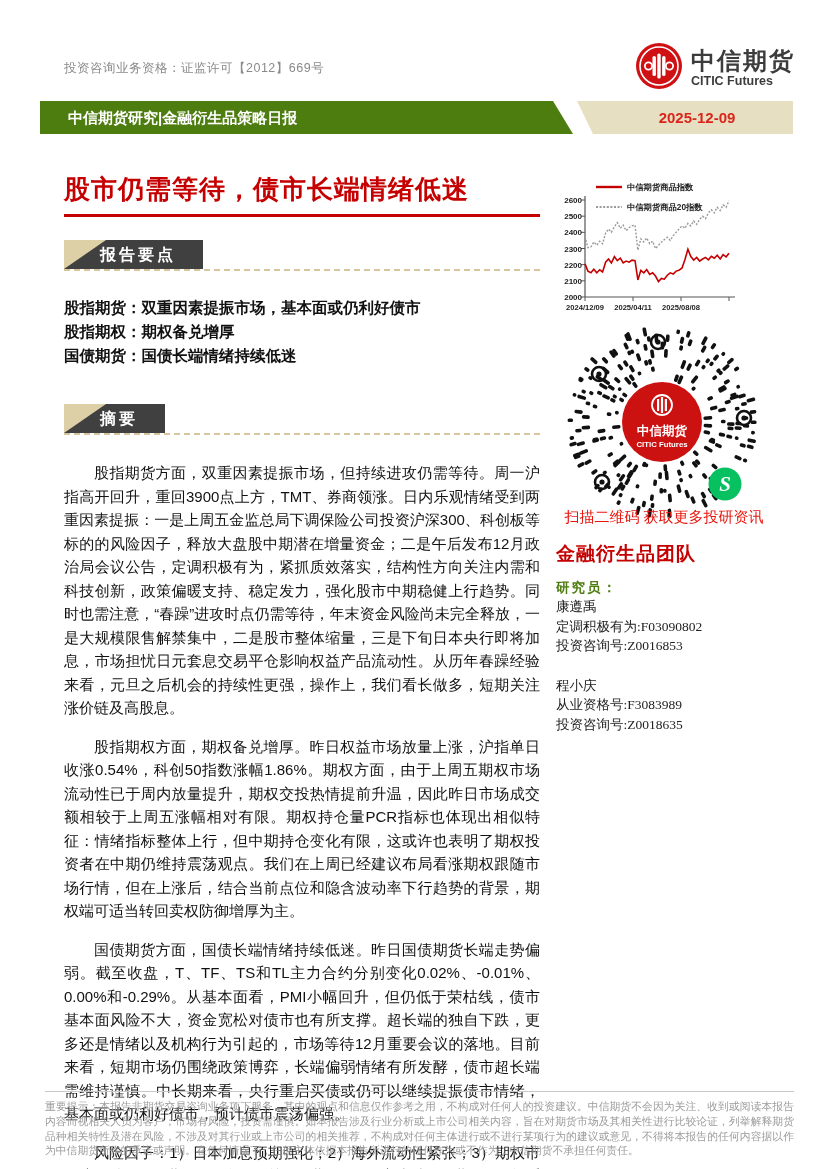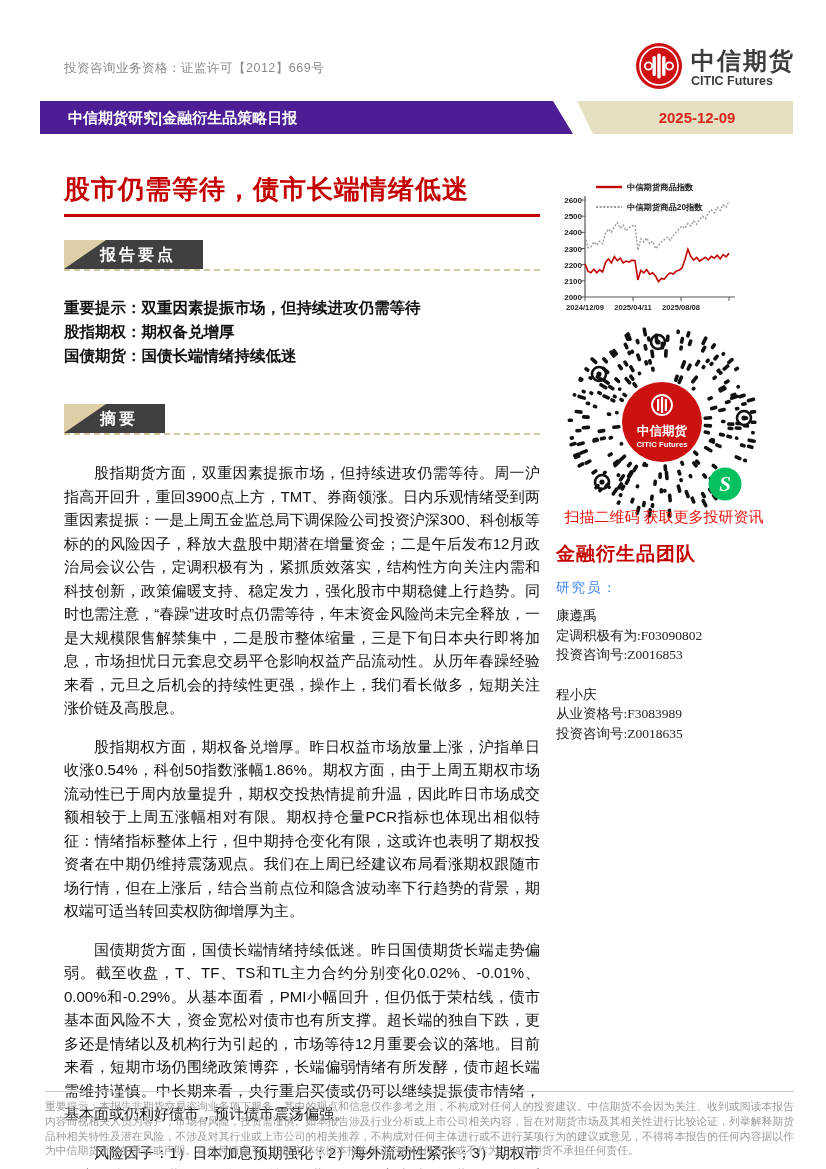--- a/index.html
+++ b/index.html
@@ -7,21 +7,21 @@
         font-family:"Liberation Sans","DejaVu Sans",sans-serif;color:#1a1a1a;}
 
   
   .qualification{position:absolute;left:64px;top:60px;font-size:12.5px;color:#8a8a8a;letter-spacing:.5px;}
   .logo{position:absolute;right:31px;top:42px;display:flex;align-items:center;gap:8px;}
   .logo-text .cn{font-size:24px;font-weight:bold;color:#3c3c3c;letter-spacing:2px;line-height:26px;}
   .logo-text .en{font-size:12.5px;font-weight:bold;color:#3c3c3c;line-height:14px;}
 
   
   .banner{position:absolute;left:0;top:101px;width:826px;height:33px;}
-  .banner-red{position:absolute;left:40px;top:0;width:533px;height:33px;background:#4c1d95;
+  .banner-red{position:absolute;left:40px;top:0;width:533px;height:33px;background:#4d7c0f;
     clip-path:polygon(0 0,calc(100% - 20px) 0,100% 100%,0 100%);
     color:#fff;font-weight:bold;font-size:15px;line-height:33px;padding-left:28px;box-sizing:border-box;}
   .banner-beige{position:absolute;left:577px;top:0;width:216px;height:33px;background:#e7dfc1;
     clip-path:polygon(0 0,100% 0,100% 100%,16px 100%);
     color:#d9261c;font-weight:bold;font-size:15px;line-height:33px;text-align:center;
     padding-left:24px;box-sizing:border-box;}
 
   
   .left-col{position:absolute;left:64px;top:172px;width:476px;}
   .report-title{font-size:26px;font-weight:bold;color:#c50000;line-height:34px;letter-spacing:1px;}
@@ -38,21 +38,21 @@
     text-indent:2em;color:#111;}
 
   
   .chart-wrap{position:absolute;left:556px;top:176px;width:240px;height:142px;}
   .qr-wrap{position:absolute;left:562px;top:326px;width:200px;height:194px;}
   .qr-caption{position:absolute;left:546px;top:508px;width:236px;text-align:center;
     color:#e8150d;font-weight:normal;font-size:15px;}
   .team-title{position:absolute;left:556px;top:541px;font-size:19px;font-weight:bold;color:#c50000;letter-spacing:1px;}
   .researchers{position:absolute;left:556px;top:579px;width:230px;
     font-family:"Liberation Serif","DejaVu Serif",serif;font-size:13.5px;color:#222;}
-  .researcher-label{color:#3b82f6;font-weight:normal;letter-spacing:2px;margin-bottom:9px;}
+  .researcher-label{color:#4d7c0f;font-weight:bold;letter-spacing:2px;margin-bottom:0;}
   .researcher{margin-bottom:20px;line-height:19.5px;}
 
   
   .footer-divider{position:absolute;left:45px;right:32px;top:1091px;border-top:1px solid #c9c9c9;}
   .disclaimer{position:absolute;left:45px;top:1099px;width:749px;font-size:10.8px;color:#9b9b9b;
     line-height:14.8px;text-align:justify;}
 </style>
 </head>
 <body>
 
@@ -84,21 +84,21 @@
   </div>
 
   <div class="left-col">
     <div class="report-title">股市仍需等待，债市长端情绪低迷</div>
     <div class="title-underline"></div>
 
     <div class="section-head">
       <span class="badge">报告要点</span>
     </div>
     <div class="highlights">
-      <div>重要提示：双重因素提振市场，但持续进攻仍需等待</div>
+      <div>股指期货：双重因素提振市场，基本面或仍利好债市</div>
       <div>股指期权：期权备兑增厚</div>
       <div>国债期货：国债长端情绪持续低迷</div>
     </div>
 
     <div class="section-head summary-head">
       <span class="badge">摘要</span>
     </div>
     <div class="paragraphs">
       <p>股指期货方面，双重因素提振市场，但持续进攻仍需等待。周一沪指高开回升，重回3900点上方，TMT、券商领涨。日内乐观情绪受到两重因素提振：一是上周五金监总局下调保险公司投资沪深300、科创板等标的的风险因子，释放大盘股中期潜在增量资金；二是午后发布12月政治局会议公告，定调积极有为，紧抓质效落实，结构性方向关注内需和科技创新，政策偏暖支持、稳定发力，强化股市中期稳健上行趋势。同时也需注意，“春躁”进攻时点仍需等待，年末资金风险尚未完全释放，一是大规模限售解禁集中，二是股市整体缩量，三是下旬日本央行即将加息，市场担忧日元套息交易平仓影响权益产品流动性。从历年春躁经验来看，元旦之后机会的持续性更强，操作上，我们看长做多，短期关注涨价链及高股息。</p>
       <p>股指期权方面，期权备兑增厚。昨日权益市场放量上涨，沪指单日收涨0.54%，科创50指数涨幅1.86%。期权方面，由于上周五期权市场流动性已于周内放量提升，期权交投热情提前升温，因此昨日市场成交额相较于上周五涨幅相对有限。期权持仓量PCR指标也体现出相似特征：情绪指标整体上行，但中期持仓变化有限，这或许也表明了期权投资者在中期仍维持震荡观点。我们在上周已经建议布局看涨期权跟随市场行情，但在上涨后，结合当前点位和隐含波动率下行趋势的背景，期权端可适当转回卖权防御增厚为主。</p>

